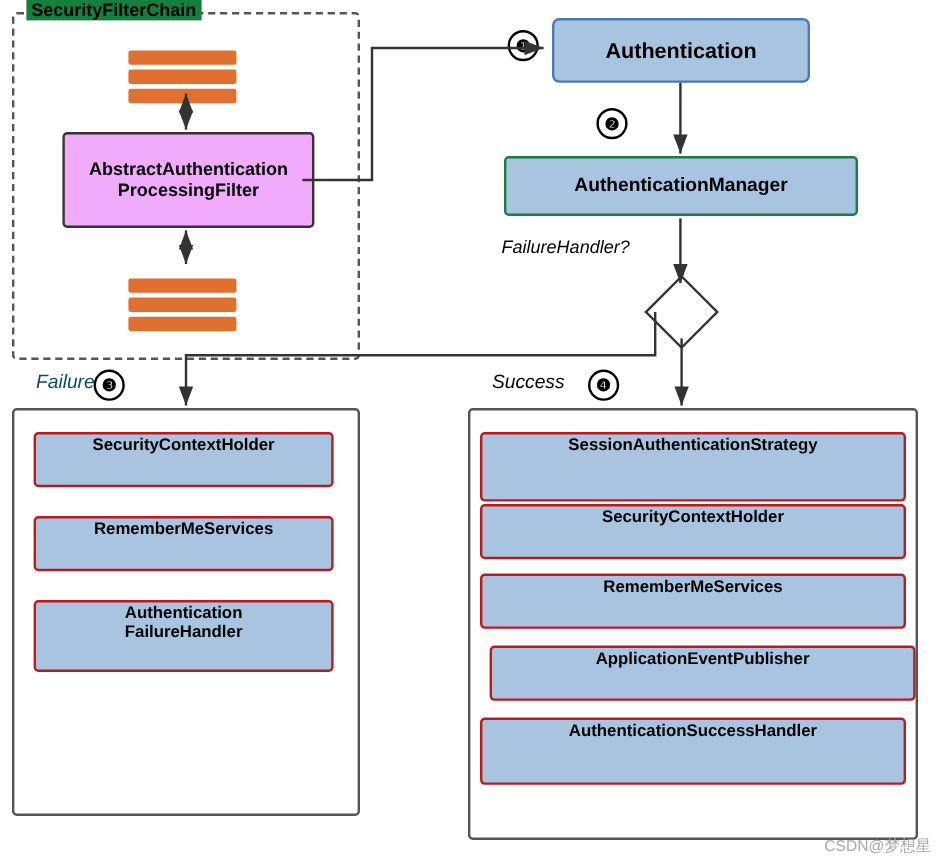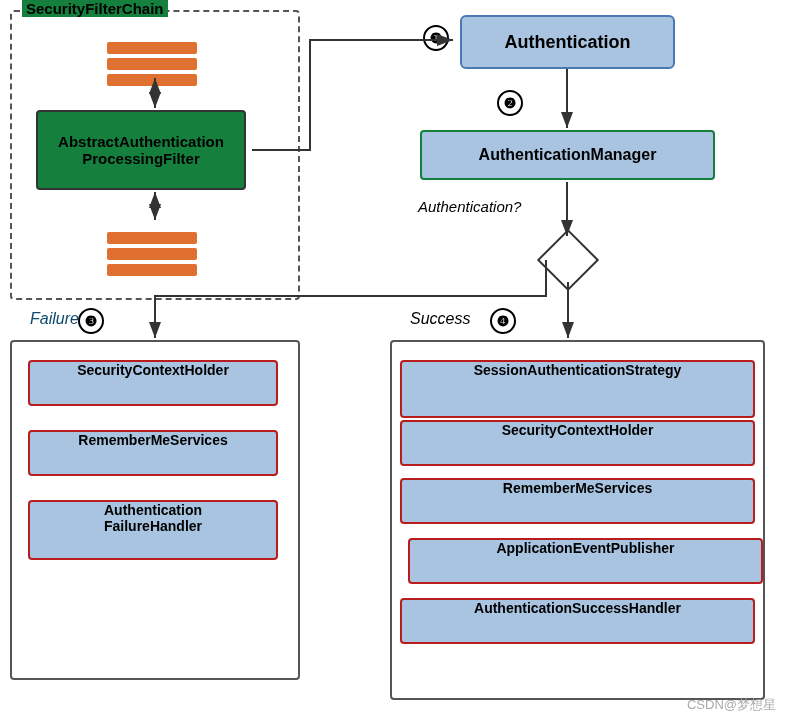--- a/index.html
+++ b/index.html
@@ -64,24 +64,24 @@
 
     .orange-stack-bottom {
       top: 220px;
       left: 95px;
     }
 
     
     .abstract-auth-box {
       position: absolute;
       top: 110px;
-      left: 36px;
+      left: 52px;
       width: 210px;
       height: 80px;
-      background: #15803d;
+      background: #f0abfc;
       border: 2px solid #333;
       border-radius: 4px;
       display: flex;
       align-items: center;
       justify-content: center;
       text-align: center;
       font-size: 15px;
       font-weight: bold;
       color: #000;
     }
@@ -289,21 +289,21 @@
       top: 538px;
       left: 408px;
       width: 355px;
       height: 46px;
     }
 
     .succ-comp-5 {
       top: 598px;
       left: 400px;
       width: 355px;
-      height: 46px;
+      height: 56px;
     }
 
     
     .arrows-svg {
       position: absolute;
       top: 0;
       left: 0;
       width: 786px;
       height: 714px;
       pointer-events: none;
@@ -348,21 +348,21 @@
   <div class="auth-box">
     <span>Authentication</span>
   </div>
 
   <div class="badge badge-2">❷</div>
 
   <div class="auth-manager-box">
     <span>AuthenticationManager</span>
   </div>
 
-  <div class="authenticated-label">Authentication?</div>
+  <div class="authenticated-label">FailureHandler?</div>
 
   <div class="diamond"></div>
 
   <div class="failure-label">
     <span>Failure</span>
   </div>
   <div class="badge badge-3">❸</div>
 
   <div class="success-label">
     <span>Success</span>

